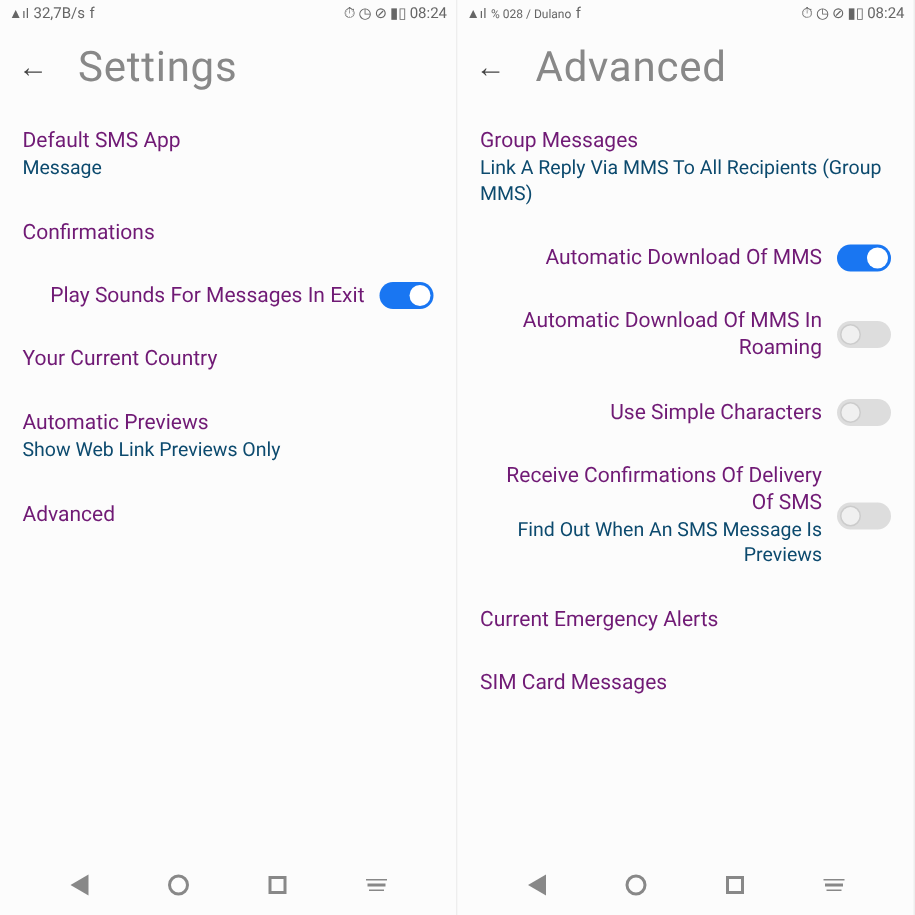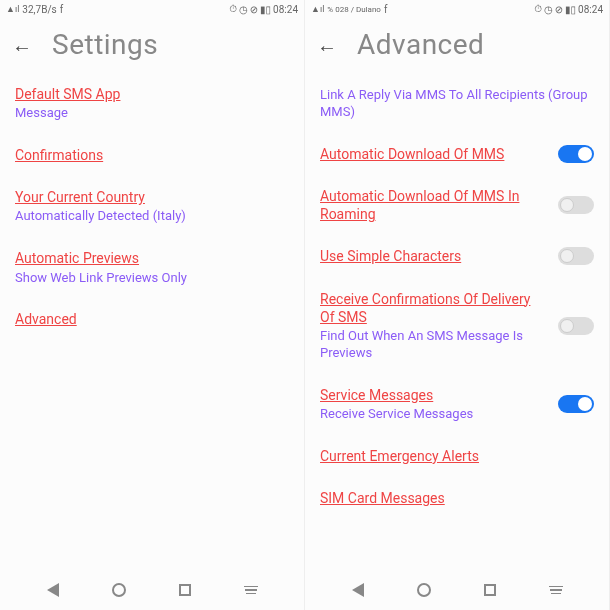--- a/index.html
+++ b/index.html
@@ -54,30 +54,29 @@
     .setting-item {
       padding: 12px 0;
       position: relative;
     }
     .setting-item.with-toggle {
       display: flex;
       align-items: center;
       justify-content: space-between;
       gap: 10px;
     }
-    .setting-text { flex: 1; }
+    .setting-text { flex: 1; text-align: right; }
     .setting-title {
       font-size: 14px;
-      color: #ef4444;
+      color: #701a75;
       line-height: 1.3;
-      text-decoration: underline;
     }
     .setting-subtitle {
       font-size: 13px;
-      color: #8b5cf6;
+      color: #0c4a6e;
       margin-top: 2px;
       line-height: 1.3;
     }
     .toggle {
       width: 36px;
       height: 18px;
       border-radius: 10px;
       position: relative;
       flex-shrink: 0;
     }
@@ -175,24 +174,29 @@
   <div class="content">
     <div class="setting-item">
       <div class="setting-title">Default SMS App</div>
       <div class="setting-subtitle">Message</div>
     </div>
 
     <div class="setting-item">
       <div class="setting-title">Confirmations</div>
     </div>
 
+    <div class="setting-item with-toggle">
+      <div class="setting-text">
+        <div class="setting-title">Play Sounds For Messages In Exit</div>
+      </div>
+      <div class="toggle toggle-on"></div>
+    </div>
 
     <div class="setting-item">
       <div class="setting-title">Your Current Country</div>
-      <div class="setting-subtitle">Automatically Detected (Italy)</div>
     </div>
 
     <div class="setting-item">
       <div class="setting-title">Automatic Previews</div>
       <div class="setting-subtitle">Show Web Link Previews Only</div>
     </div>
 
     <div class="setting-item">
       <div class="setting-title">Advanced</div>
     </div>
@@ -227,20 +231,21 @@
     </div>
   </div>
 
   <div class="app-bar">
     <span class="back-arrow">←</span>
     <span class="app-title">Advanced</span>
   </div>
 
   <div class="content">
     <div class="setting-item">
+      <div class="setting-title">Group Messages</div>
       <div class="setting-subtitle">Link A Reply Via MMS To All Recipients (Group MMS)</div>
     </div>
 
     <div class="setting-item with-toggle">
       <div class="setting-text">
         <div class="setting-title">Automatic Download Of MMS</div>
       </div>
       <div class="toggle toggle-on"></div>
     </div>
 
@@ -259,27 +264,20 @@
     </div>
 
     <div class="setting-item with-toggle">
       <div class="setting-text">
         <div class="setting-title">Receive Confirmations Of Delivery Of SMS</div>
         <div class="setting-subtitle">Find Out When An SMS Message Is Previews</div>
       </div>
       <div class="toggle toggle-off toggle-off-border"></div>
     </div>
 
-    <div class="setting-item with-toggle">
-      <div class="setting-text">
-        <div class="setting-title">Service Messages</div>
-        <div class="setting-subtitle">Receive Service Messages</div>
-      </div>
-      <div class="toggle toggle-on"></div>
-    </div>
 
     <div class="setting-item">
       <div class="setting-title">Current Emergency Alerts</div>
     </div>
 
     <div class="setting-item">
       <div class="setting-title">SIM Card Messages</div>
     </div>
   </div>
 

